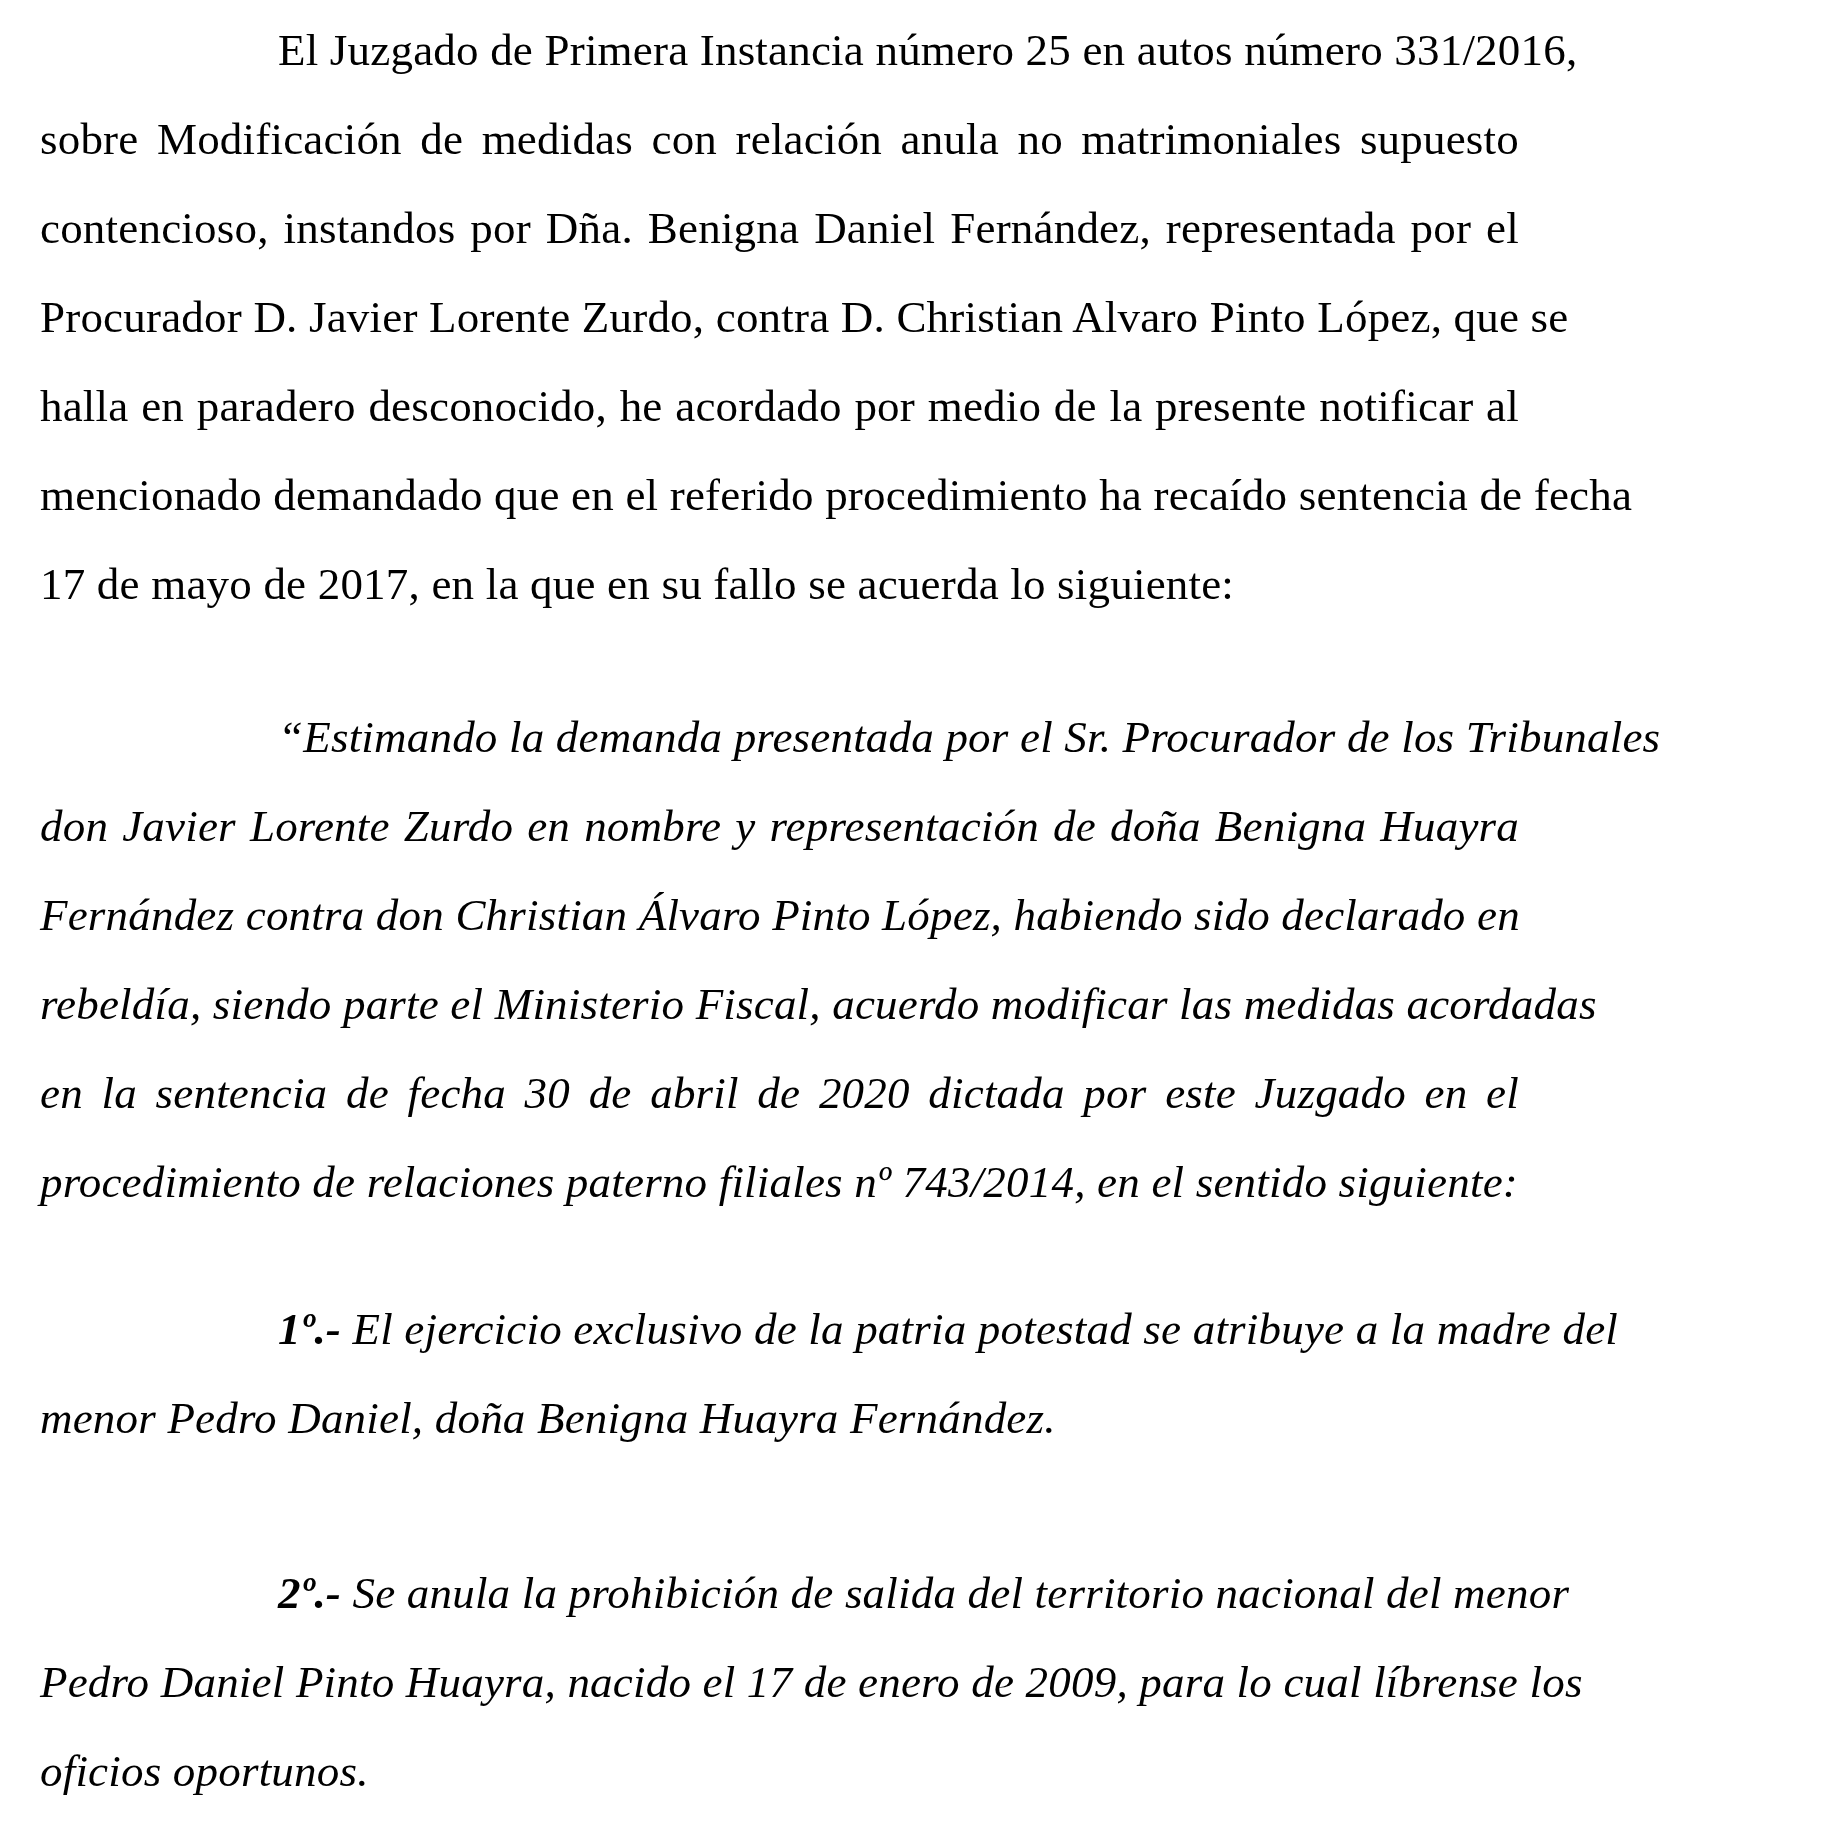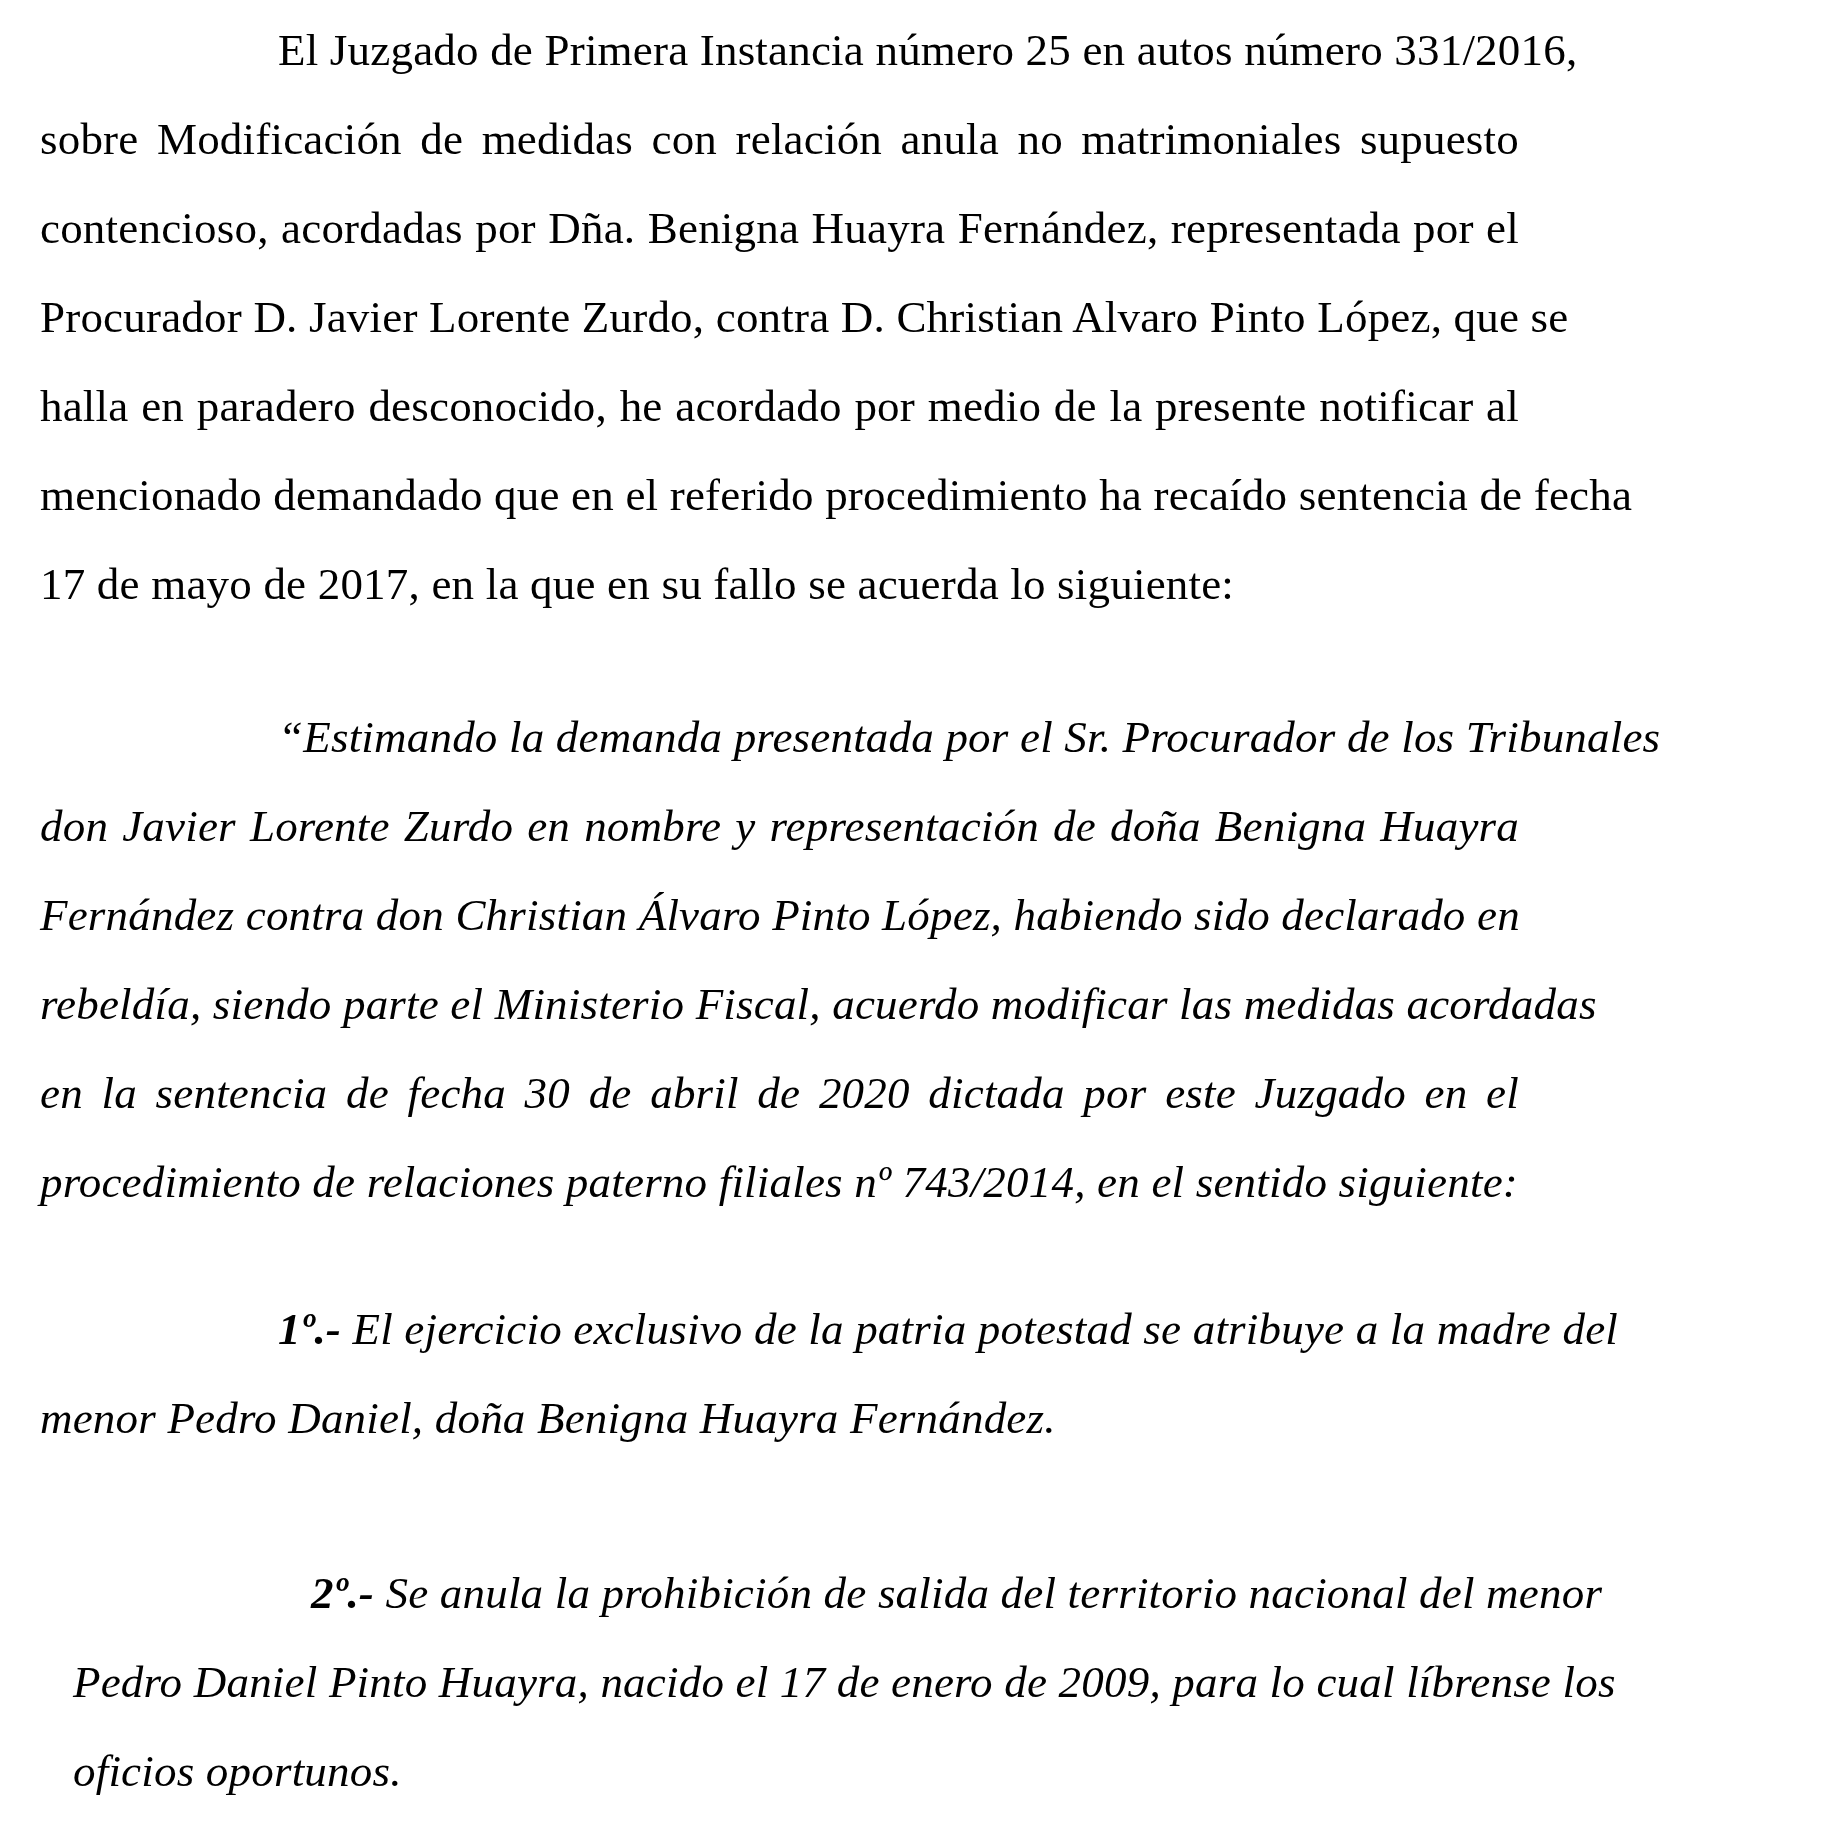--- a/index.html
+++ b/index.html
@@ -19,21 +19,21 @@
     width: 1552px;
     height: 1832px;
     padding: 6px 33px 0 40px;
     background: #ffffff;
   }
   .para {
     margin: 0;
   }
   .para + .para.gap-65 { margin-top: 64px; }
   .para + .para.gap-60 { margin-top: 58px; }
-  .para + .para.gap-88 { margin-top: 86px; margin-left: 33px; }
+  .para + .para.gap-88 { margin-top: 86px; }
   .line {
     height: 89px;
     line-height: 89px;
     font-size: 45px;
     letter-spacing: 0.2px;
     white-space: nowrap;
     text-align: justify;
     text-align-last: justify;
     overflow: visible;
   }
@@ -51,21 +51,21 @@
     font-weight: bold;
   }
 </style>
 </head>
 <body>
 
 <div class="page" id="doc">
     <div class="para ">
       <div class="line first">El Juzgado de Primera Instancia número 25 en autos número 331/2016,</div>
       <div class="line">sobre Modificación de medidas con relación anula no matrimoniales supuesto</div>
-      <div class="line">contencioso, acordadas por Dña. Benigna Huayra Fernández, representada por el</div>
+      <div class="line">contencioso, instandos por Dña. Benigna Daniel Fernández, representada por el</div>
       <div class="line">Procurador D. Javier Lorente Zurdo, contra D. Christian Alvaro Pinto López, que se</div>
       <div class="line">halla en paradero desconocido, he acordado por medio de la presente notificar al</div>
       <div class="line">mencionado demandado que en el referido procedimiento ha recaído sentencia de fecha</div>
       <div class="line no-just">17 de mayo de 2017, en la que en su fallo se acuerda lo siguiente:</div>
     </div>
     <div class="para italic gap-65">
       <div class="line first">“Estimando la demanda presentada por el Sr. Procurador de los Tribunales</div>
       <div class="line">don Javier Lorente Zurdo en nombre y representación de doña Benigna Huayra</div>
       <div class="line">Fernández contra don Christian Álvaro Pinto López, habiendo sido declarado en</div>
       <div class="line">rebeldía, siendo parte el Ministerio Fiscal, acuerdo modificar las medidas acordadas</div>

